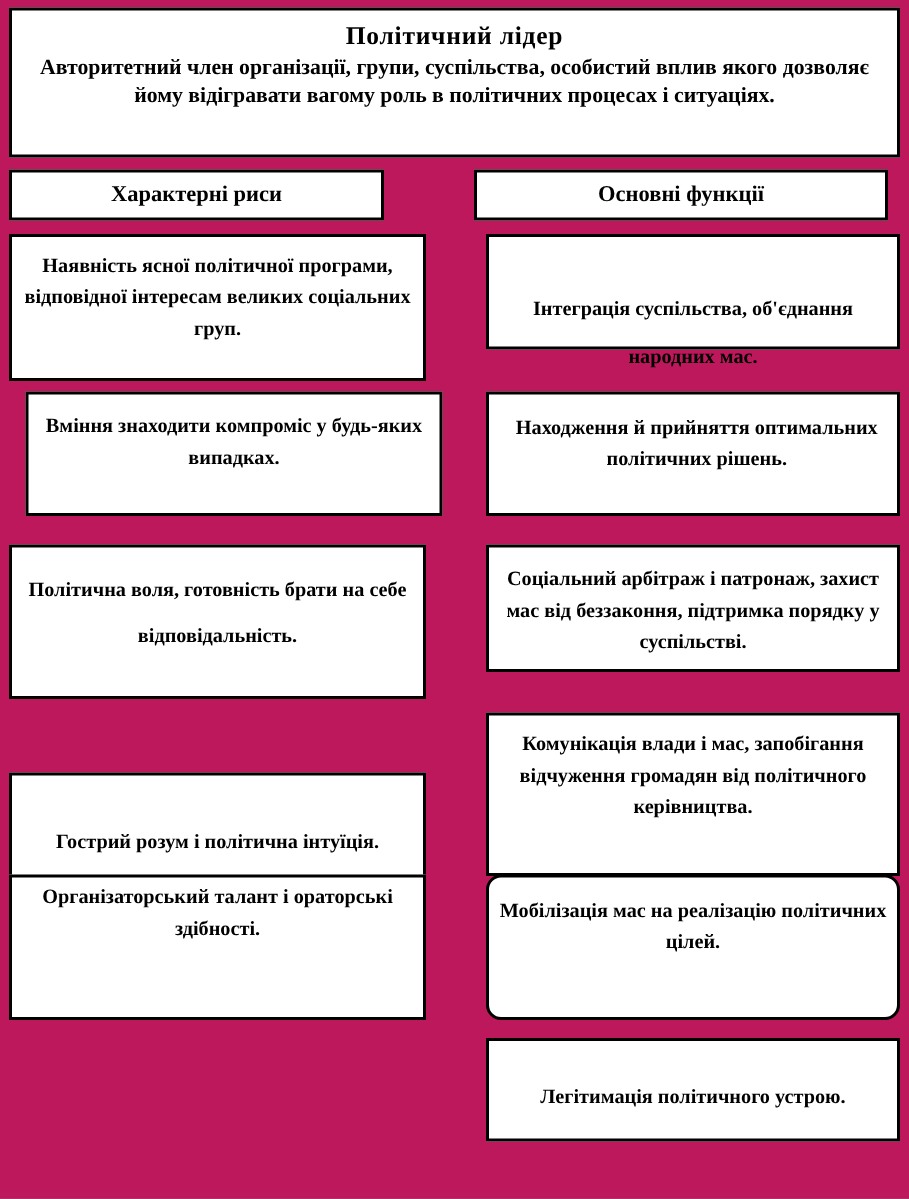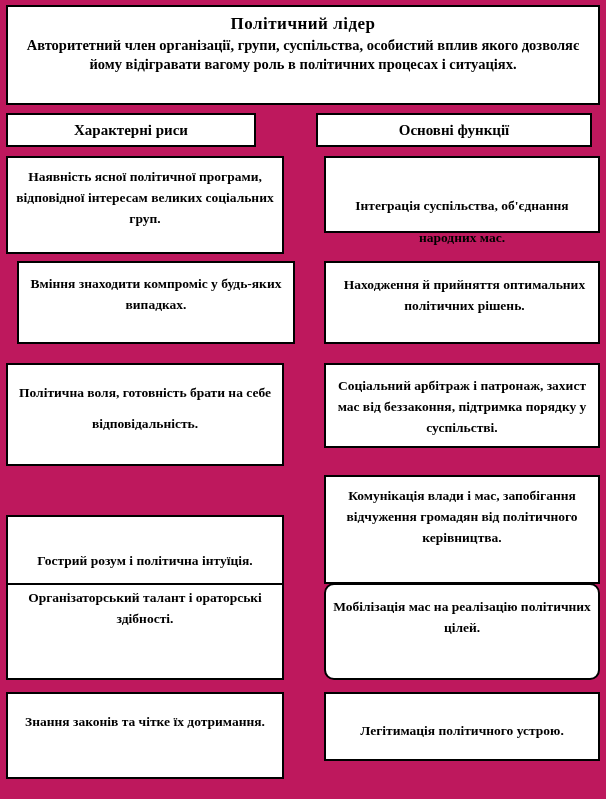--- a/index.html
+++ b/index.html
@@ -93,23 +93,20 @@
   </div>
   <div class="box cell col-left" style="top:363px;height:103px;padding-top:12px;line-height:31px;">
     <span>Політична воля, готовність брати на себе відповідальність.</span>
   </div>
   <div class="box cell col-left" style="top:475px;height:100px;padding-top:28px;line-height:31px;margin-top:40px;">
     <span>Гострий розум і політична інтуїція.</span>
   </div>
   <div class="box cell col-left" style="top:583px;height:97px;padding-top:2px;">
     <span>Організаторський талант і ораторські здібності.</span>
   </div>
-  <div class="box cell col-left" style="top:692px;height:87px;padding-top:12px;line-height:31px;">
-    <span>Знання законів та чітке їх дотримання.</span>
-  </div>
 
   <div class="box cell col-right" style="top:156px;height:77px;padding-top:32px;line-height:32px;">
     <span>Інтеграція суспільства, об'єднання народних мас.</span>
   </div>
   <div class="box cell col-right" style="top:261px;height:83px;padding-top:11px;padding-left:12px;">
     <span>Находження й прийняття оптимальних політичних рішень.</span>
   </div>
   <div class="box cell col-right" style="top:363px;height:85px;padding-top:10px;">
     <span>Соціальний арбітраж і патронаж, захист мас від беззаконня, підтримка порядку у суспільстві.</span>
   </div>

